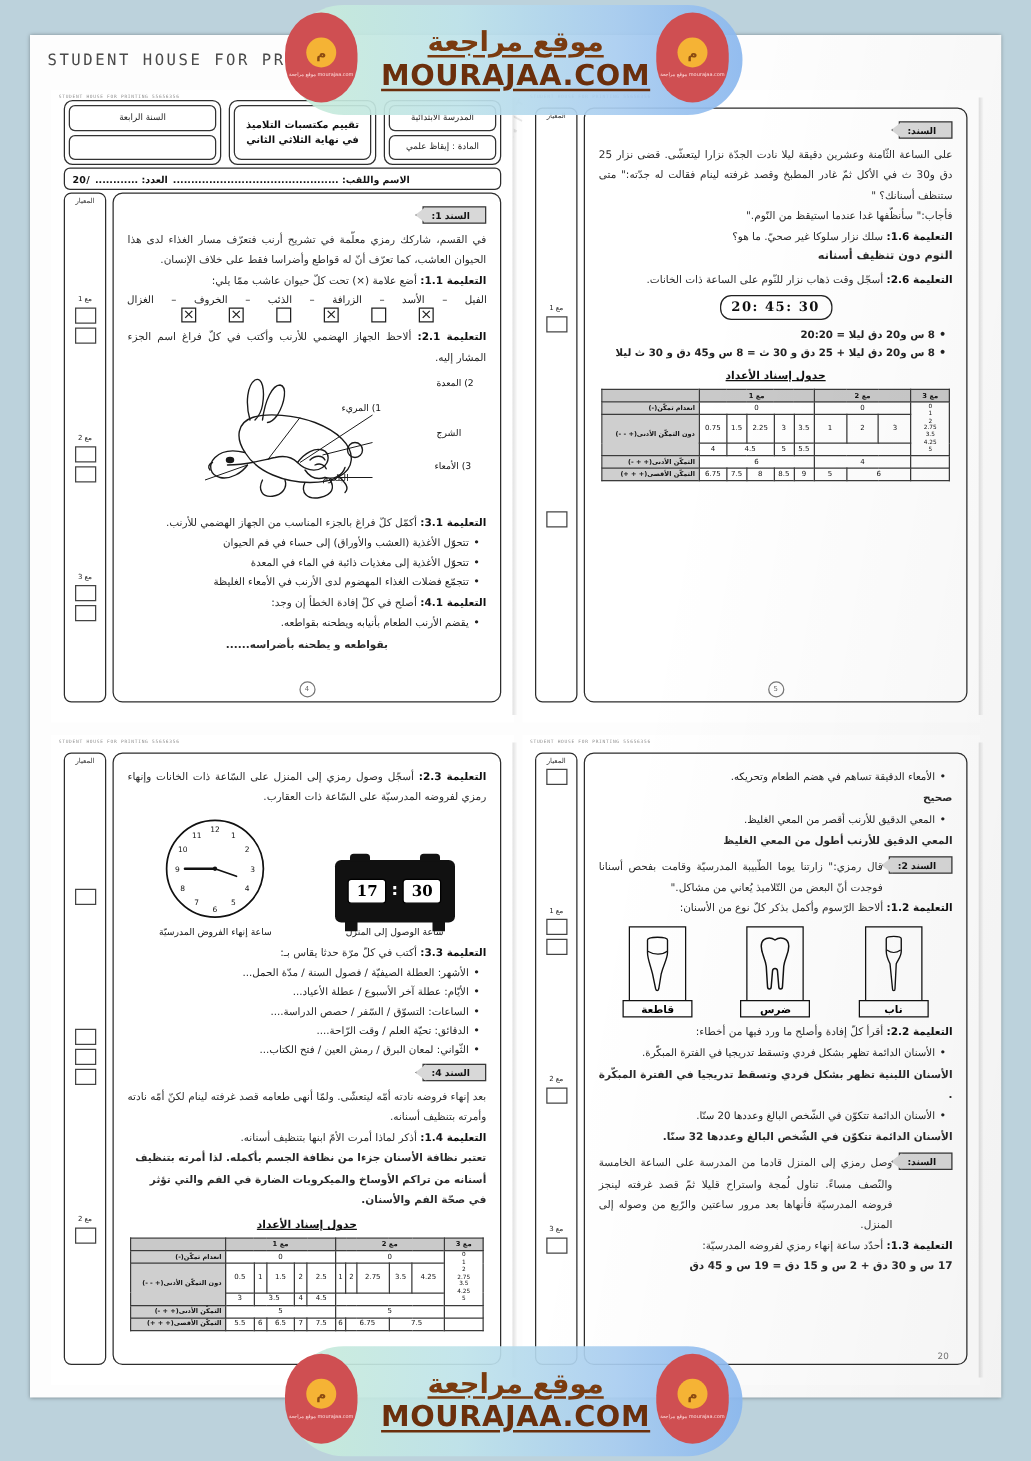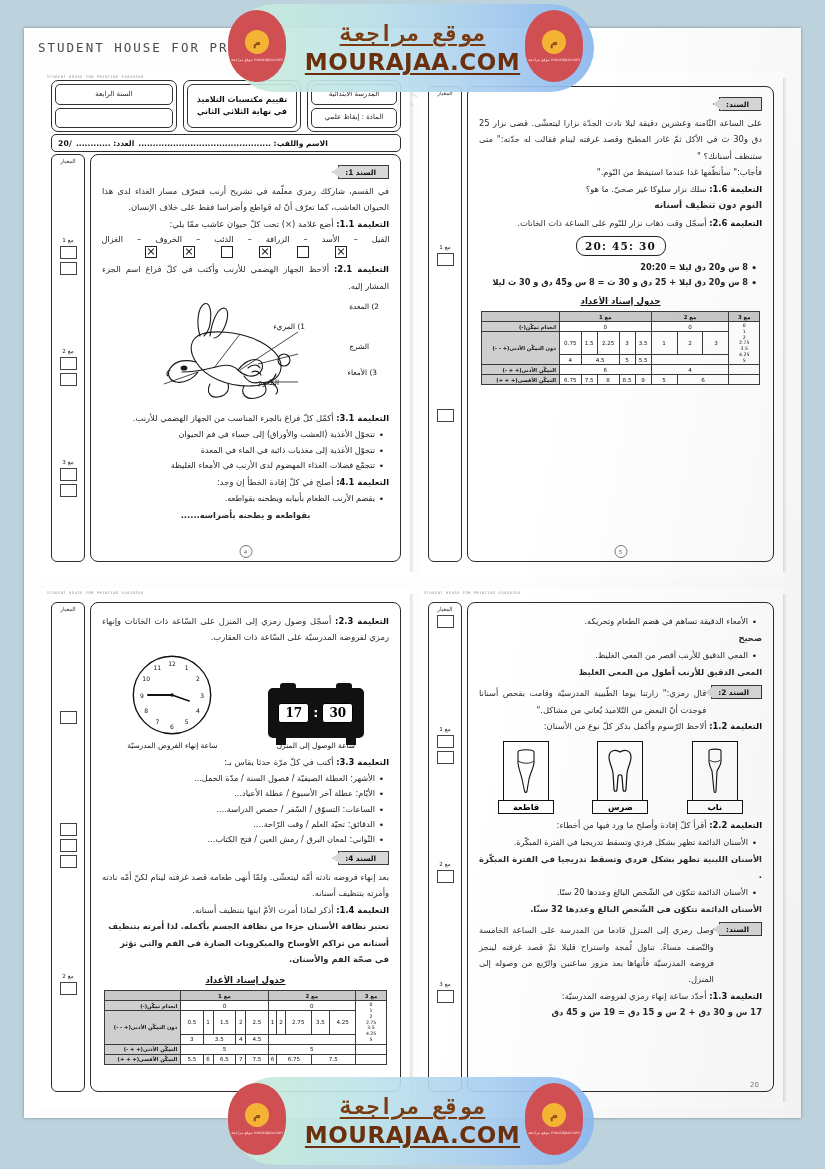--- a/index.html
+++ b/index.html
@@ -210,21 +210,21 @@
     position:absolute;left:231px;top:4px;width:363px;height:88px;border-radius:44px;
     background:linear-gradient(90deg,#c8ecd8 0%,#bfe3ea 38%,#a9cdf0 72%,#8ab7ee 100%);
     opacity:.92;
   }
   .btext{
     position:absolute;left:231px;top:6px;width:363px;height:84px;
     display:flex;flex-direction:column;align-items:center;justify-content:center;gap:1px;
   }
   .btext .ar-line{
     font-size:22px;font-weight:bold;color:#7a3b10;direction:rtl;
-    text-decoration:underline;text-underline-offset:3px;font-family:Liberation Mono, monospace;
+    text-decoration:underline;text-underline-offset:3px;
   }
   .btext .en-line{
     font-size:23px;font-weight:bold;color:#6b2f0c;letter-spacing:.5px;
     text-decoration:underline;text-underline-offset:3px;
   }
   .blogo{
     position:absolute;top:10px;width:58px;height:72px;border-radius:50%/46%;
     background:#cf4f52;display:flex;flex-direction:column;
     align-items:center;justify-content:center;gap:3px;
   }

